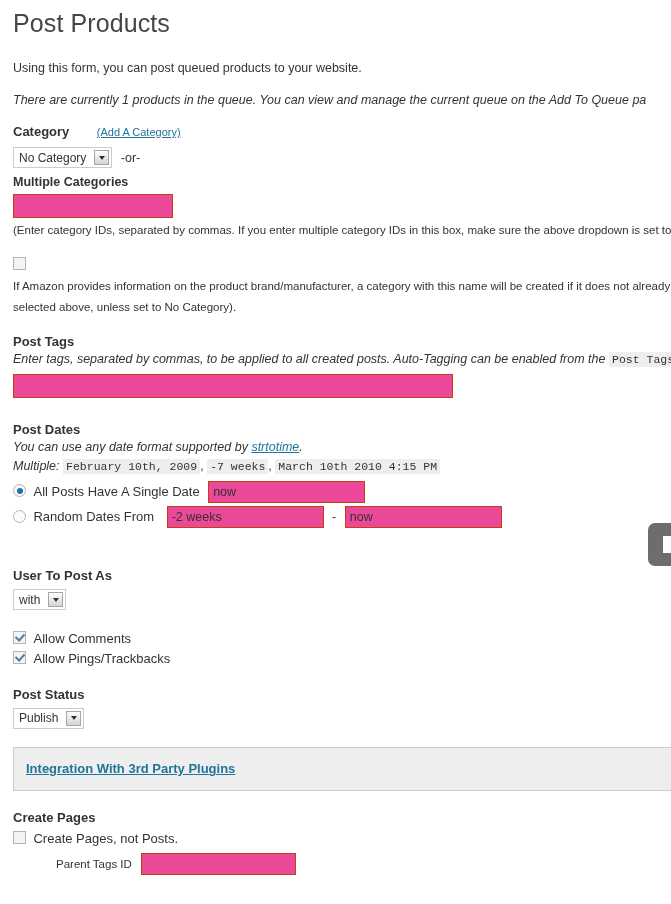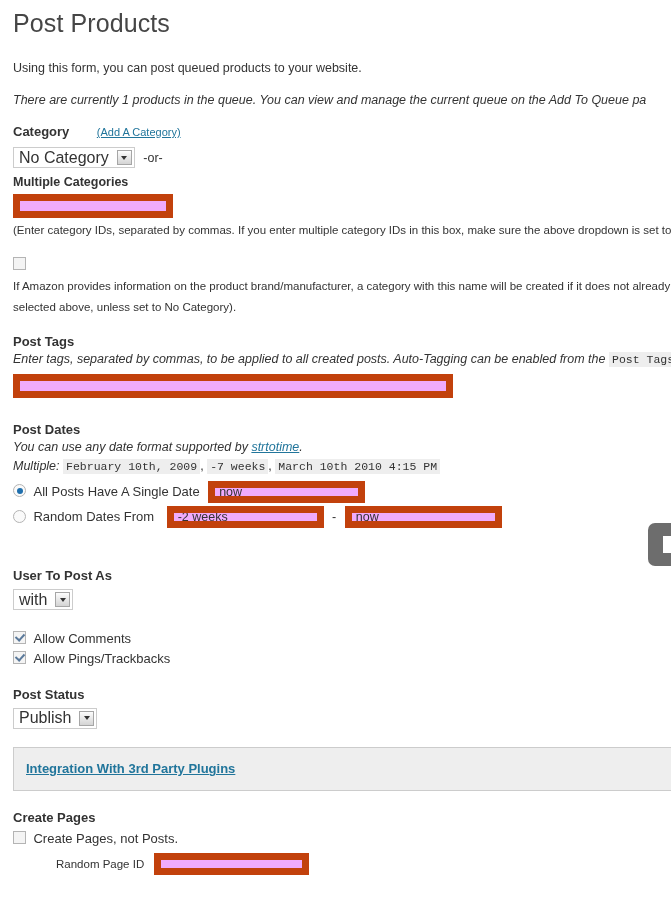--- a/index.html
+++ b/index.html
@@ -100,21 +100,21 @@
 
   
   .select-box {
     display: inline-flex;
     align-items: center;
     border: 1px solid #cccccc;
     background: #ffffff;
     height: 21px;
     box-sizing: border-box;
     vertical-align: middle;
-    font-size: 16px;
+    font-size: 12px;
     color: #333;
     padding: 0 0 0 5px;
   }
   .select-box .sel-text { padding-right: 8px; white-space: nowrap; }
   .select-arrow {
     width: 15px;
     height: 15px;
     margin: 0 2px 0 0;
     border: 1px solid #a6a6a6;
     background: linear-gradient(#fdfdfd, #d4d4d4);
@@ -124,22 +124,22 @@
     box-sizing: border-box;
   }
   .select-arrow i {
     display: block;
     width: 0; height: 0;
     border-left: 3.5px solid transparent;
     border-right: 3.5px solid transparent;
     border-top: 4px solid #333;
   }
   .text-input {
-    border: 7px solid #c2410c;
-    background: #f0abfc;
+    border: 1px solid #c2410c;
+    background: #ec4899;
     height: 22px;
     box-sizing: border-box;
     font-family: "Liberation Sans", sans-serif;
     font-size: 12.5px;
     color: #333;
     padding: 0 4px;
     vertical-align: middle;
     outline: none;
   }
   .cb, .rb {
@@ -354,20 +354,20 @@
 
   <div>
     <span class="section-label">Create Pages</span>
     <div style="height:3px"></div>
     <div class="opt-row">
       <span class="cb"></span>
       <span class="opt-text" style="font-size:13px;">Create Pages, not Posts.</span>
     </div>
     <div style="height:5px;"></div>
     <div style="padding-left:43px;">
-      <span style="font-size:11.5px;color:#333;vertical-align:middle;margin-right:5px;">Random Page ID</span>
+      <span style="font-size:11.5px;color:#333;vertical-align:middle;margin-right:5px;">Parent Tags ID</span>
       <input class="text-input" style="width: 155px;" value="">
     </div>
   </div>
 
 </div>
 
 <div class="side-tab"></div>
 
 </body></html>

